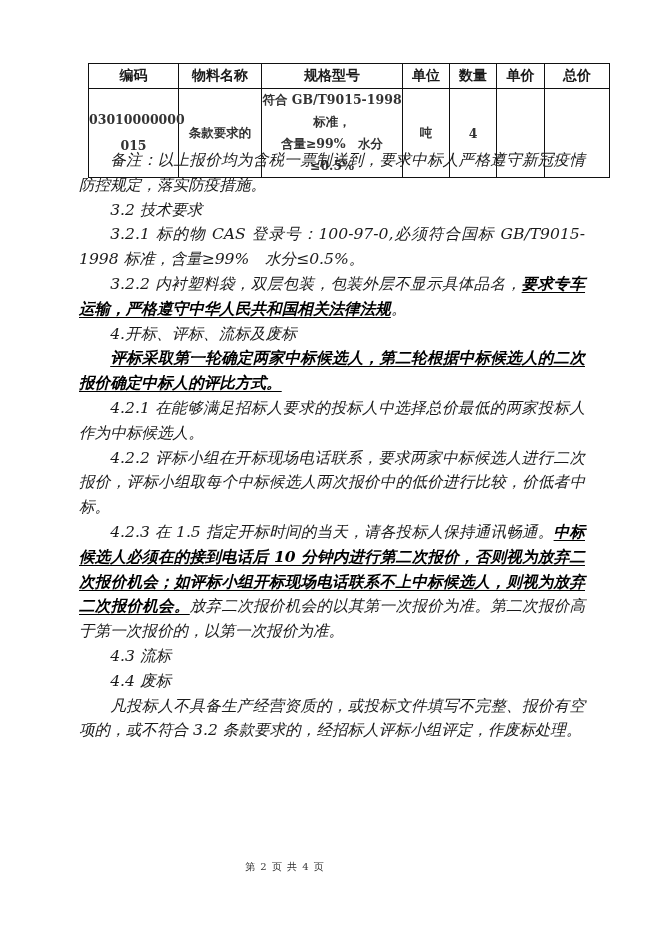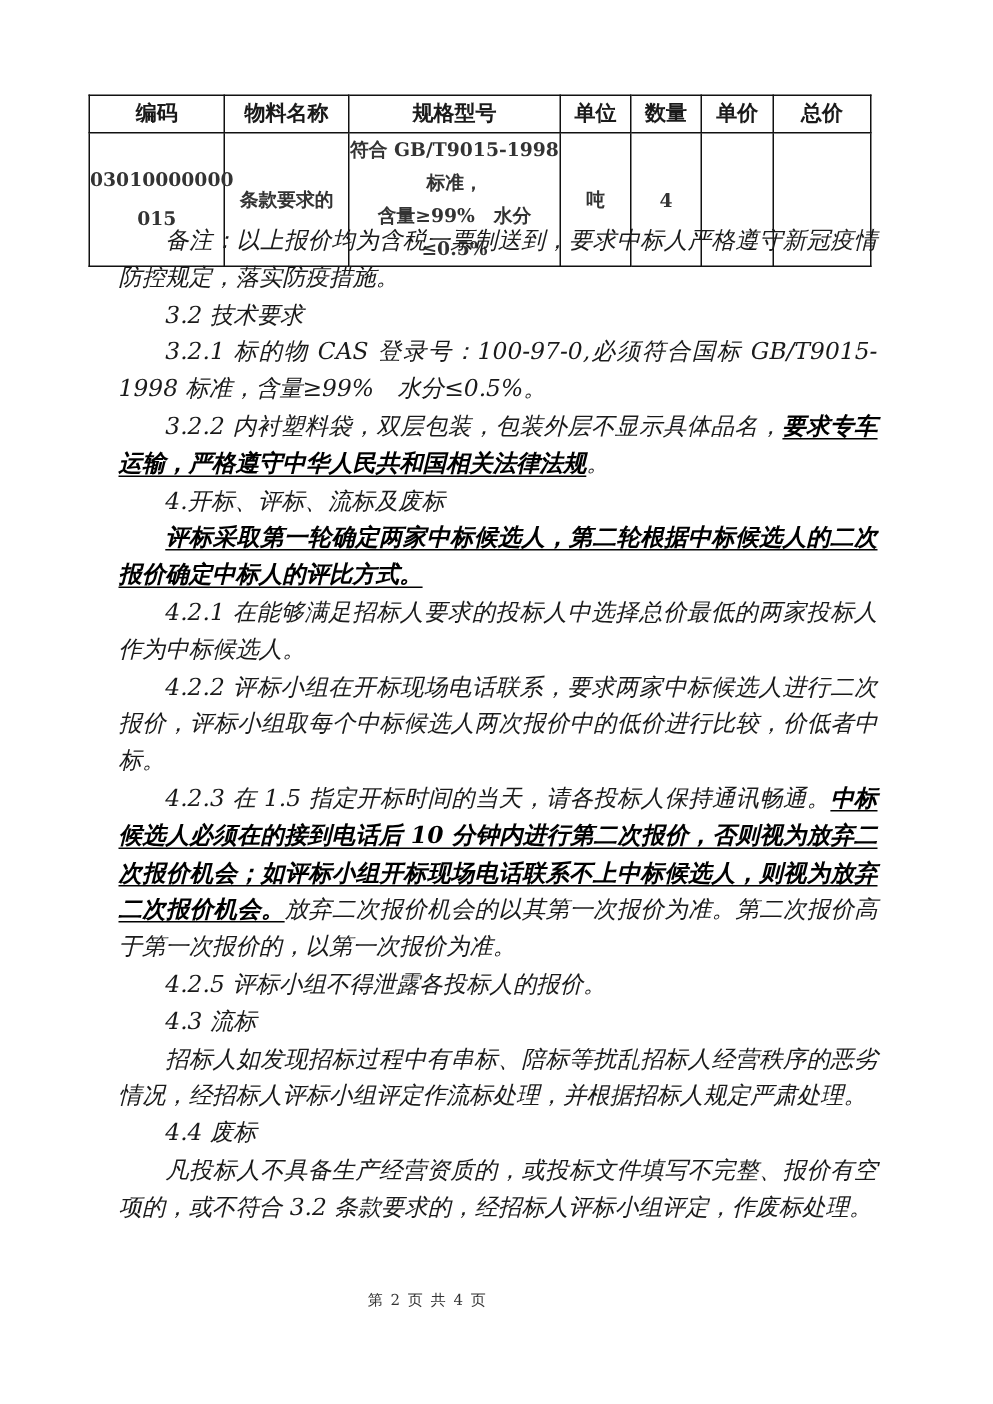--- a/index.html
+++ b/index.html
@@ -3,21 +3,21 @@
 <meta charset="utf-8">
 <style>
   html, body { margin: 0; padding: 0; background: #ffffff; }
   body {
     width: 662px; height: 936px; position: relative; overflow: hidden;
     font-family: "DejaVu Serif", "Liberation Serif", serif;
     color: #1a1a1a;
   }
   .page { position: absolute; left: 0; top: 0; width: 662px; height: 936px; }
   table.quote {
-    position: absolute; left: 59px; top: 63px;
+    position: absolute; left: 88px; top: 63px;
     border-collapse: collapse; table-layout: fixed;
     width: 521px;
   }
   table.quote td, table.quote th {
     border: 1.3px solid #111;
     padding: 0; text-align: center; vertical-align: middle;
   }
   table.quote th {
     height: 24px; font-size: 14px; font-weight: bold;
     font-family: "DejaVu Sans", "Liberation Sans", sans-serif;
@@ -88,21 +88,19 @@
   <div class="body-text">
     <p class="ind">备注：以上报价均为含税一票制送到，要求中标人严格遵守新冠疫情防控规定，落实防疫措施。</p>
     <p class="ind">3.2 技术要求</p>
     <p class="ind">3.2.1 标的物 CAS 登录号：100-97-0,必须符合国标 GB/T9015-1998 标准，含量≥99%　水分≤0.5%。</p>
     <p class="ind"><span>3.2.2 内衬塑料袋，双层包装，包装外层不显示具体品名，</span><span class="bu">要求专车运输，严格遵守中华人民共和国相关法律法规</span><span>。</span></p>
     <p class="ind">4.开标、评标、流标及废标</p>
     <p class="ind"><span class="bu">评标采取第一轮确定两家中标候选人，第二轮根据中标候选人的二次报价确定中标人的评比方式。</span></p>
     <p class="ind">4.2.1 在能够满足招标人要求的投标人中选择总价最低的两家投标人作为中标候选人。</p>
     <p class="ind">4.2.2 评标小组在开标现场电话联系，要求两家中标候选人进行二次报价，评标小组取每个中标候选人两次报价中的低价进行比较，价低者中标。</p>
     <p class="ind"><span>4.2.3 在 1.5 指定开标时间的当天，请各投标人保持通讯畅通。</span><span class="bu">中标候选人必须在的接到电话后 10 分钟内进行第二次报价，否则视为放弃二次报价机会；如评标小组开标现场电话联系不上中标候选人，则视为放弃二次报价机会。</span><span>放弃二次报价机会的以其第一次报价为准。第二次报价高于第一次报价的，以第一次报价为准。</span></p>
-    <p class="ind">4.2.5 评标小组不得泄露各投标人的报价。</p>
     <p class="ind">4.3 流标</p>
-    <p class="ind">招标人如发现招标过程中有串标、陪标等扰乱招标人经营秩序的恶劣情况，经招标人评标小组评定作流标处理，并根据招标人规定严肃处理。</p>
     <p class="ind">4.4 废标</p>
     <p class="ind">凡投标人不具备生产经营资质的，或投标文件填写不完整、报价有空项的，或不符合 3.2 条款要求的，经招标人评标小组评定，作废标处理。</p>
   </div>
 
   <div class="footer">第 2 页 共 4 页</div>
 </div>
 
 </body></html>

